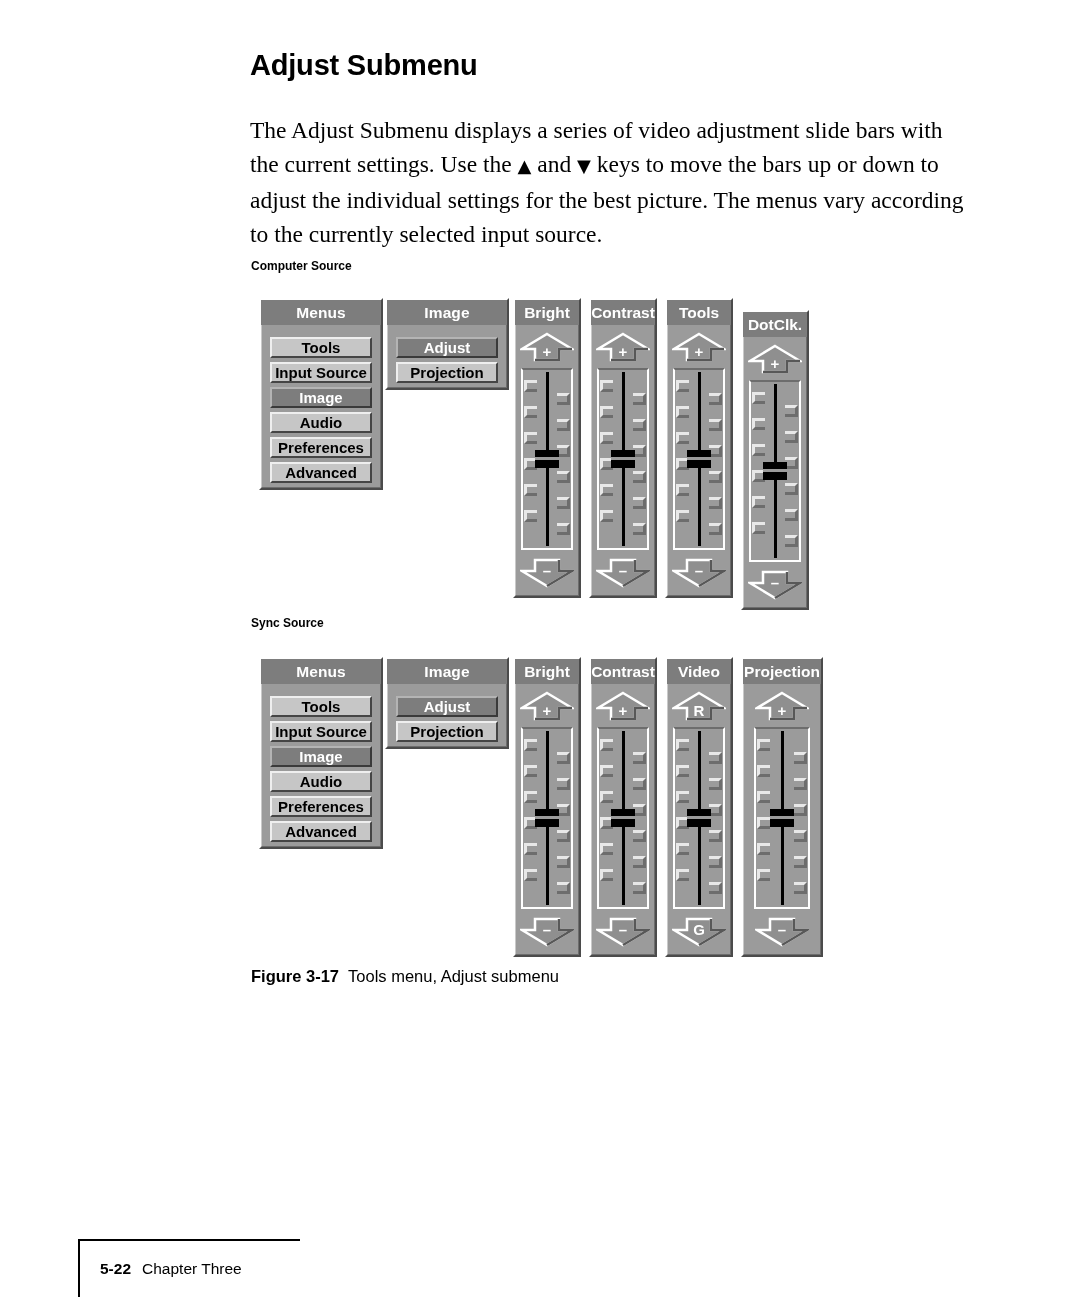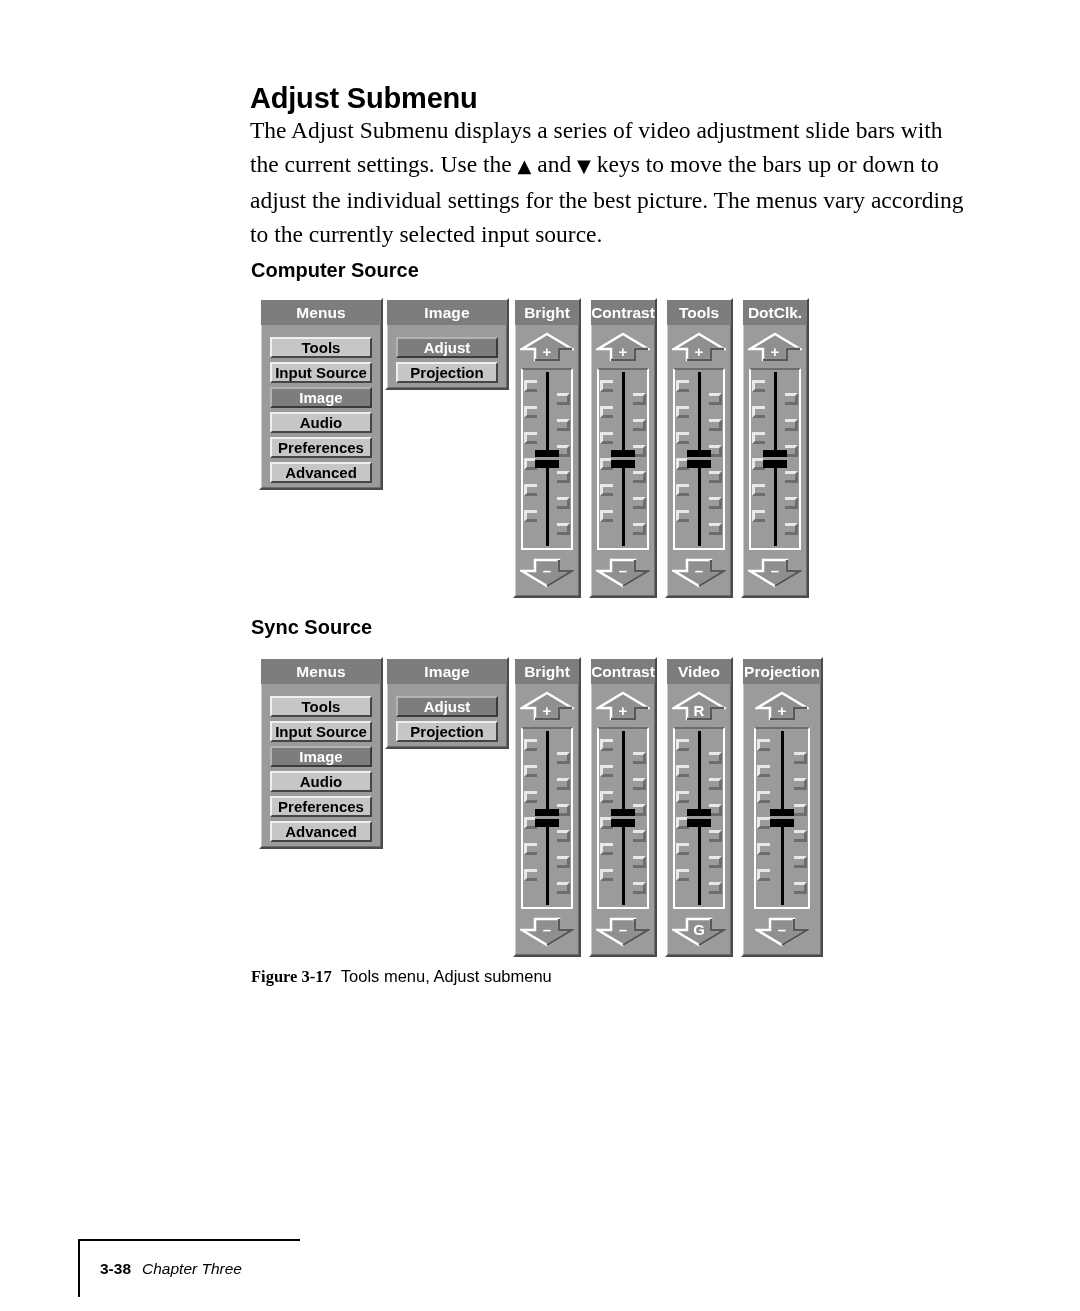--- a/index.html
+++ b/index.html
@@ -7,62 +7,62 @@
     width:1080px; height:1311px;
     background:#ffffff;
     font-family:"Liberation Sans", sans-serif;
     position:relative;
     overflow:hidden;
     -webkit-font-smoothing:antialiased;
   }
 
   
   .page-title{
-    position:absolute; left:250px; top:82px;
+    position:absolute; left:250px; top:49px;
     font-family:"Liberation Sans", sans-serif;
     font-weight:bold; font-size:29px; color:#000;
     letter-spacing:-0.2px;
   }
   .body-copy{
     position:absolute; left:250px; top:113px; width:722px;
     font-family:"Liberation Serif", serif;
     font-size:23.5px; line-height:34px; color:#000;
     text-align:left;
   }
   .body-copy .tri{font-family:"DejaVu Sans",sans-serif; font-size:18px;}
 
   .section-label{
     position:absolute;
     font-family:"Liberation Sans", sans-serif;
-    font-weight:bold; font-size:20px; color:#000;
+    font-weight:bold; font-size:12px; color:#000;
   }
   #label-computer{left:251px; top:259px;}
   #label-video{left:251px; top:616px;}
 
   .fig-caption{
     position:absolute; left:251px; top:967px;
     font-family:"Liberation Sans", sans-serif;
     font-size:16.5px; color:#000; white-space:nowrap;
   }
-  .fig-caption b{font-weight:bold;font-family:Liberation Serif, serif;}
+  .fig-caption b{font-weight:bold;}
   .fig-caption .cap-txt{margin-left:9px;}
 
   
   #footer{
     position:absolute; left:78px; top:1239px; width:222px; height:58px;
     border-top:2px solid #000;
     border-left:2px solid #000;
     box-sizing:border-box;
   }
   #footer .ftxt{
     position:absolute; left:20px; top:19px; white-space:nowrap;
     font-family:"Liberation Sans", sans-serif; font-size:15.5px;
   }
   #footer .pgnum{font-weight:bold; font-style:normal;}
-  #footer .chap{font-style:italic; margin-left:11px;}
+  #footer .chap{margin-left:11px;}
 
   
   
   :root{}
   .osd-panel{
     position:absolute;
     background:#9b9b9b;
     border-top:2px solid #ffffff;
     border-left:2px solid #ffffff;
     border-right:2px solid #4b4b4b;
@@ -195,21 +195,21 @@
 <div class="page-title">Adjust Submenu</div>
 
 <div class="body-copy"><span>The Adjust Submenu displays a series of video adjustment slide bars with the current settings. Use the </span><span class="tri">▲</span><span> and </span><span class="tri">▼</span><span> keys to move the bars up or down to adjust the individual settings for the best picture. The menus vary according to the currently selected input source.</span></div>
 
 <div class="section-label" id="label-computer">Computer Source</div>
 <div class="section-label" id="label-video">Sync Source</div>
 
 <div class="fig-caption"><b>Figure 3-17</b><span class="cap-txt">Tools menu, Adjust submenu</span></div>
 
 <div id="footer">
-  <div class="ftxt"><span class="pgnum">3-38</span><span class="chap">Chapter Three</span></div>
+  <div class="ftxt"><span class="pgnum">5-22</span><span class="chap">Chapter Three</span></div>
 </div>
 
 <div id="diagram-computer">
     <div class="osd-panel" style="left: 259px; top: 298px; width: 124px; height: 192px;">
       <div class="inner"></div>
       <div class="osd-title">Menus</div>
       <div class="osd-btn" style="left: 9px; right: 9px; top: 37px;">
         <span>Tools</span>
       </div>
       <div class="osd-btn" style="left: 9px; right: 9px; top: 62px;">
@@ -336,21 +336,21 @@
         <div class="thumb" style="top: 82px;"></div>
       </div>
       <div class="arrow-btn arrow-down" style="top: 258px;">
         <svg width="54" height="30" viewBox="0 0 54 30">
           <path d="M15 2 L39 2 L39 13 L52 13 L27 28 L2 13 L15 13 Z" fill="#8f8f8f" stroke="#ffffff" stroke-width="2.5" stroke-linejoin="miter"></path>
           <path d="M39 2 L39 13 L52 13 L27 28" fill="none" stroke="#585858" stroke-width="2.5"></path>
         </svg>
         <div class="arrow-glyph">–</div>
       </div>
     </div>
-    <div class="slider-panel" style="left: 741px; top: 298px; width: 68px; height: 300px;">
+    <div class="slider-panel" style="left: 741px; top: 310px; width: 68px; height: 300px;">
       <div class="inner" style="position: absolute; inset: 0px; border-width: 1px; border-style: solid; border-color: rgb(201, 201, 201) rgb(109, 109, 109) rgb(109, 109, 109) rgb(201, 201, 201); box-sizing: border-box;"></div>
       <div class="slider-title">DotClk.</div>
       <div class="arrow-btn arrow-up" style="top: 32px;">
         <svg width="54" height="30" viewBox="0 0 54 30">
           <path d="M27 2 L52 17 L39 17 L39 28 L15 28 L15 17 L2 17 Z" fill="#8f8f8f" stroke="#ffffff" stroke-width="2.5" stroke-linejoin="miter"></path>
           <path d="M52 17 L39 17 L39 28 L15 28" fill="none" stroke="#585858" stroke-width="2.5"></path>
         </svg>
         <div class="arrow-glyph">+</div>
       </div>
       <div class="track-box" style="top: 68px; width: 52px; height: 182px;">

